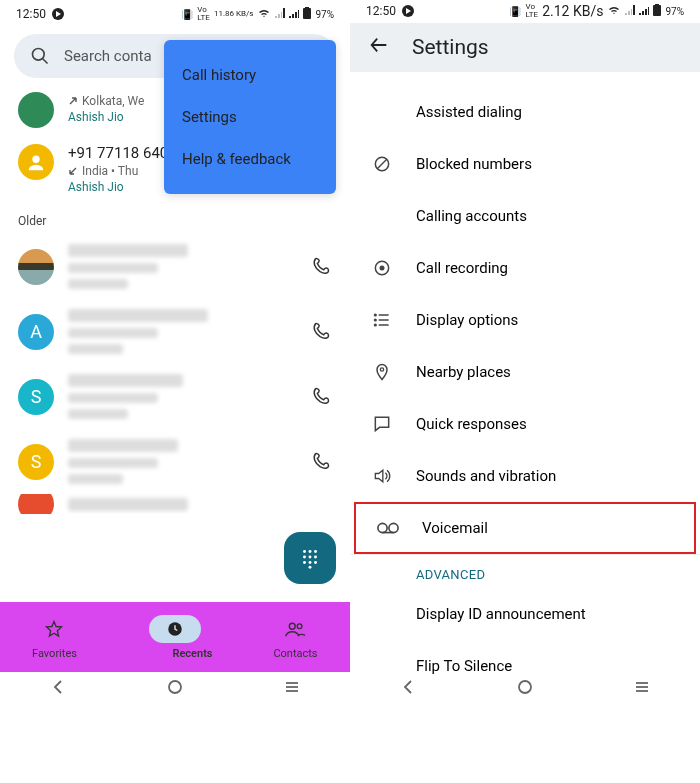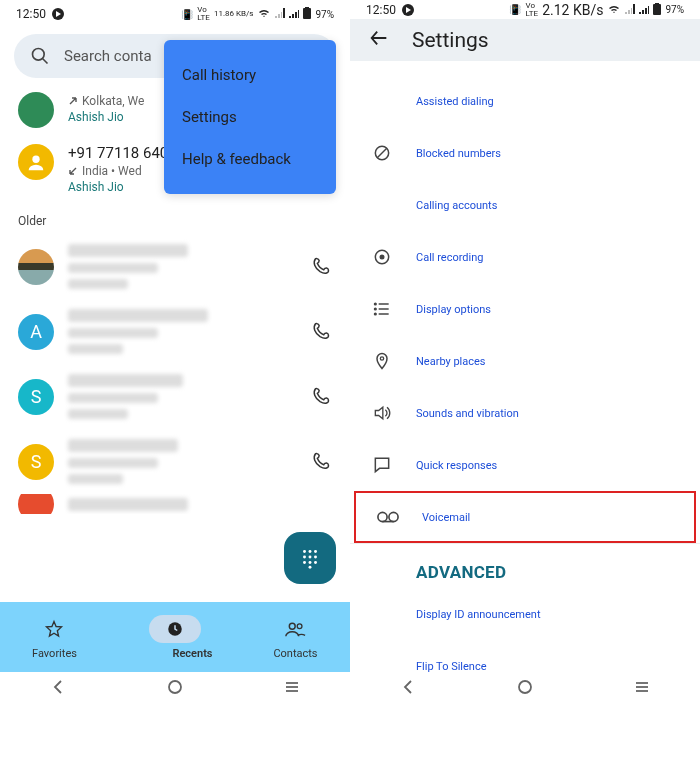--- a/index.html
+++ b/index.html
@@ -21,34 +21,34 @@
   .entry-sub { font-size:12px; color:#666; margin-top:2px; display:flex; align-items:center; gap:4px;}
   .entry-sim { font-size:12px; color:#1c7a7a; margin-top:2px; }
   .section-label { font-size:12px; color:#444; padding: 12px 18px 6px; }
   .blur-entry { display:flex; padding:10px 18px; gap:14px; align-items:center; }
   .blur-lines { flex:1; display:flex; flex-direction:column; gap:6px; }
   .blur { background:#ddd; border-radius:3px; filter: blur(2px); }
   .phone-icon { width:22px; height:22px; color:#333; flex:none; }
   .watermark { position:absolute; left:356px; top:370px; width:60px; height:60px; background:#d4ecec; display:flex; align-items:center; justify-content:center; z-index:0; }
   .watermark::before,.watermark::after{content:"";position:absolute;}
   .dial-fab { position:absolute; right:14px; bottom:122px; width:52px; height:52px; border-radius:16px; background:#136a80; display:flex; align-items:center; justify-content:center; color:#fff; z-index:4;}
-  .bottomnav { position:absolute; bottom:34px; left:0; right:0; height:70px; background:#7dd3fc; display:flex; align-items:center; justify-content:space-around; }
+  .bottomnav { position:absolute; bottom:34px; left:0; right:0; height:70px; background:#d946ef; display:flex; align-items:center; justify-content:space-around; }
   .bn-item{ display:flex; flex-direction:column; align-items:center; gap:4px; font-size:11px; color:#333;}
   .bn-chip{ width:52px; height:28px; border-radius:14px; display:flex; align-items:center; justify-content:center;}
   .bn-active .bn-chip{ background:#c7dcef; }
   .sysnav { position:absolute; bottom:0; left:0; right:0; height:34px; display:flex; align-items:center; justify-content:space-around; color:#555;}
   
   .header { height:60px; background:#ecf0f3; display:flex; align-items:center; padding:0 18px; gap:22px;}
   .header-title{ font-size:21px; color:#222;}
   .settings-list{ padding:14px 0; }
-  .settings-row{ display:flex; align-items:center; height:52px; padding:0 20px; gap: 22px; font-size:11px; color:#1d4ed8;}
+  .settings-row{ display:flex; align-items:center; height:52px; padding:0 20px; gap: 22px; font-size:15px; color:#000000;}
   .settings-icon{ width:24px; display:flex; align-items:center; justify-content:center; color:#444;}
   .no-icon .settings-icon{ visibility:hidden;}
   .highlight{ border:2px solid #d22; margin: 0 4px; }
-  .advanced-label{ padding:18px 0 6px 66px; color:#136a80; font-size:17px; letter-spacing:.3px;font-weight:bold;}
+  .advanced-label{ padding:12px 0 6px 66px; color:#136a80; font-size:13px; letter-spacing:.3px;}
   .divider{ height:1px; background:#eee; margin:0 0 0 0;}
 </style>
 </head>
 <body>
 
 <div class="watermark">
   <svg width="56" height="56" viewBox="0 0 56 56">
       <path d="M4 4 L52 4 L52 52 L4 52 Z M4 4 L52 52 M52 4 L4 52" stroke="#fff" stroke-width="2" fill="none"></path>
     </svg>
 </div>
@@ -120,21 +120,21 @@
           <circle cx="12" cy="9" r="4" fill="#fff"></circle>
           <path d="M4 21 A8 6 0 0 1 20 21 Z" fill="#fff"></path>
         </svg>
     </div>
     <div class="entry-body">
       <div class="entry-top">+91 77118 640</div>
       <div class="entry-sub">
           <svg width="10" height="10" viewBox="0 0 10 10">
             <path d="M8 2 L2 8 M2 8 L6 8 M2 8 L2 4" stroke="#555" stroke-width="1.4" fill="none"></path>
           </svg>
-          <span>India • Wed</span>
+          <span>India • Thu</span>
         </div>
       <div class="entry-sim">Ashish Jio</div>
     </div>
   </div>
 
   <div class="section-label">Older</div>
 
   <div class="blur-entry">
     <div class="avatar" style="background:linear-gradient(#d89a50 40%,#3a3a2a 40% 58%,#8aa 58%);"></div>
     <div class="blur-lines">
@@ -335,33 +335,33 @@
           <svg width="20" height="20" viewBox="0 0 24 24">
             <path d="M12 3 A6 6 0 0 1 18 9 C18 14 12 21 12 21 C12 21 6 14 6 9 A6 6 0 0 1 12 3 Z" stroke="#444" stroke-width="1.8" fill="none"></path>
             <circle cx="12" cy="9" r="2" stroke="#444" stroke-width="1.6" fill="none"></circle>
           </svg>
         </span>
         <span>Nearby places</span>
       </div>
     <div class="settings-row">
         <span class="settings-icon">
           <svg width="20" height="20" viewBox="0 0 24 24">
+            <path d="M4 4 L20 4 L20 16 L9 16 L4 20 Z" stroke="#444" stroke-width="1.8" fill="none"></path>
+          </svg>
+        </span>
+        <span>Quick responses</span>
+      </div>
+    <div class="settings-row">
+        <span class="settings-icon">
+          <svg width="20" height="20" viewBox="0 0 24 24">
             <path d="M4 9 L8 9 L13 5 L13 19 L8 15 L4 15 Z" stroke="#444" stroke-width="1.6" fill="none"></path>
             <path d="M16 8 A5 5 0 0 1 16 16 M18 5 A9 9 0 0 1 18 19" stroke="#444" stroke-width="1.6" fill="none"></path>
           </svg>
         </span>
         <span>Sounds and vibration</span>
-      </div>
-    <div class="settings-row">
-        <span class="settings-icon">
-          <svg width="20" height="20" viewBox="0 0 24 24">
-            <path d="M4 4 L20 4 L20 16 L9 16 L4 20 Z" stroke="#444" stroke-width="1.8" fill="none"></path>
-          </svg>
-        </span>
-        <span>Quick responses</span>
       </div>
     <div class="settings-row highlight">
         <span class="settings-icon">
           <svg width="22" height="14" viewBox="0 0 24 14">
             <circle cx="6" cy="7" r="5" stroke="#444" stroke-width="1.8" fill="none"></circle>
             <circle cx="18" cy="7" r="5" stroke="#444" stroke-width="1.8" fill="none"></circle>
             <line x1="6" y1="12" x2="18" y2="12" stroke="#444" stroke-width="1.8"></line>
           </svg>
         </span>
         <span>Voicemail</span>

